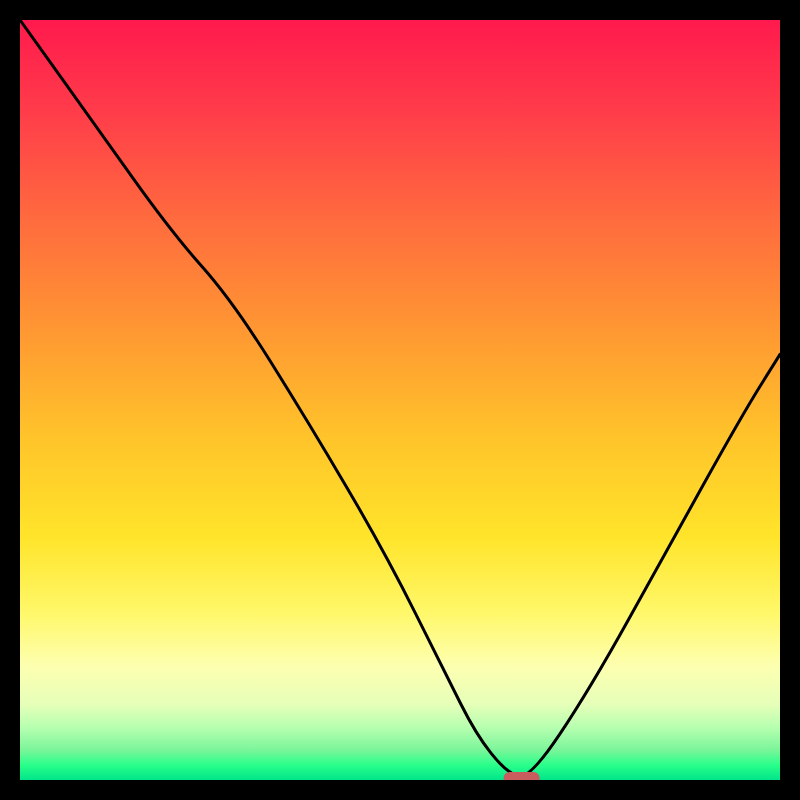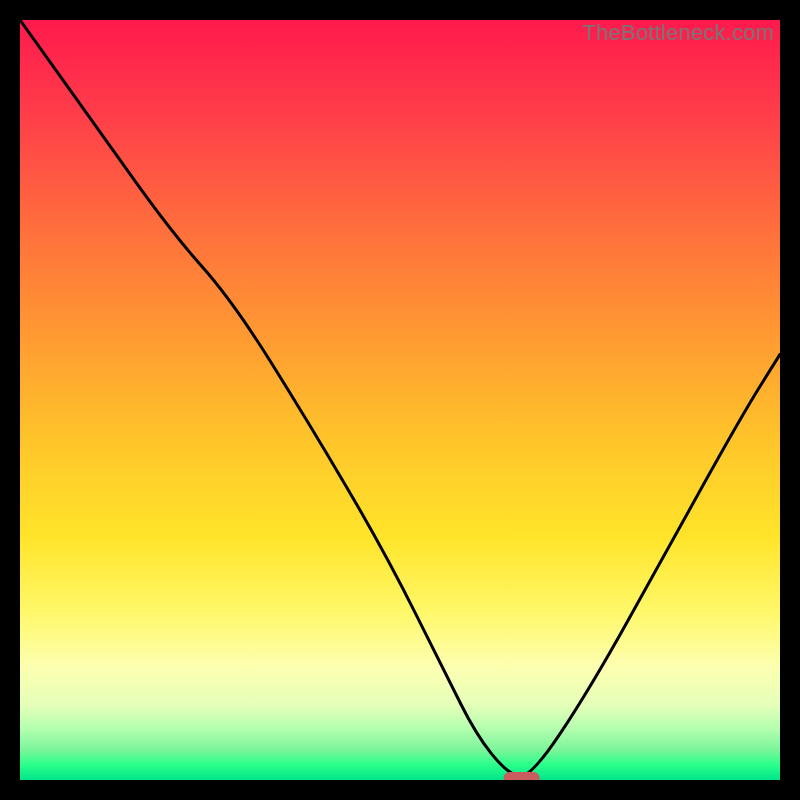--- a/index.html
+++ b/index.html
@@ -69,21 +69,20 @@
     fill: #c95c5c;
     stroke: none;
   }
 </style>
 </head>
 <body>
 
 <div class="chart-wrap">
   <div class="plot-area">
 
-    <div class="watermark">TheBottleneck.com</div>
 
     <svg class="overlay" viewBox="0 0 760 760" preserveAspectRatio="none">
       <path class="curve" d="M 0 0 Q 0 0 38 53.19999999999999 Q 76 106.39999999999998 114 159.60000000000002 Q 152 212.80000000000007 182.4 247.00000000000003 Q 212.8 281.2 250.8 342 Q 288.8 402.8 326.8 467.4 Q 364.8 532 395.20000000000005 592.8 Q 425.6 653.6 440.8 684 Q 456 714.4 471.20000000000005 733.4 Q 486.40000000000003 752.4 497.80000000000007 756.2 Q 509.20000000000005 760 539.6 714.4 Q 570 668.8 608 600.4 Q 646 532 684 463.6 Q 722 395.2 741 364.79999999999995 T 760 334.4"></path>
       <rect class="marker" x="483.6" y="752" width="36" height="14" rx="6" ry="6" fill="#c95c5c"></rect>
     </svg>
 
   </div>
 </div>
 
 </body></html>

